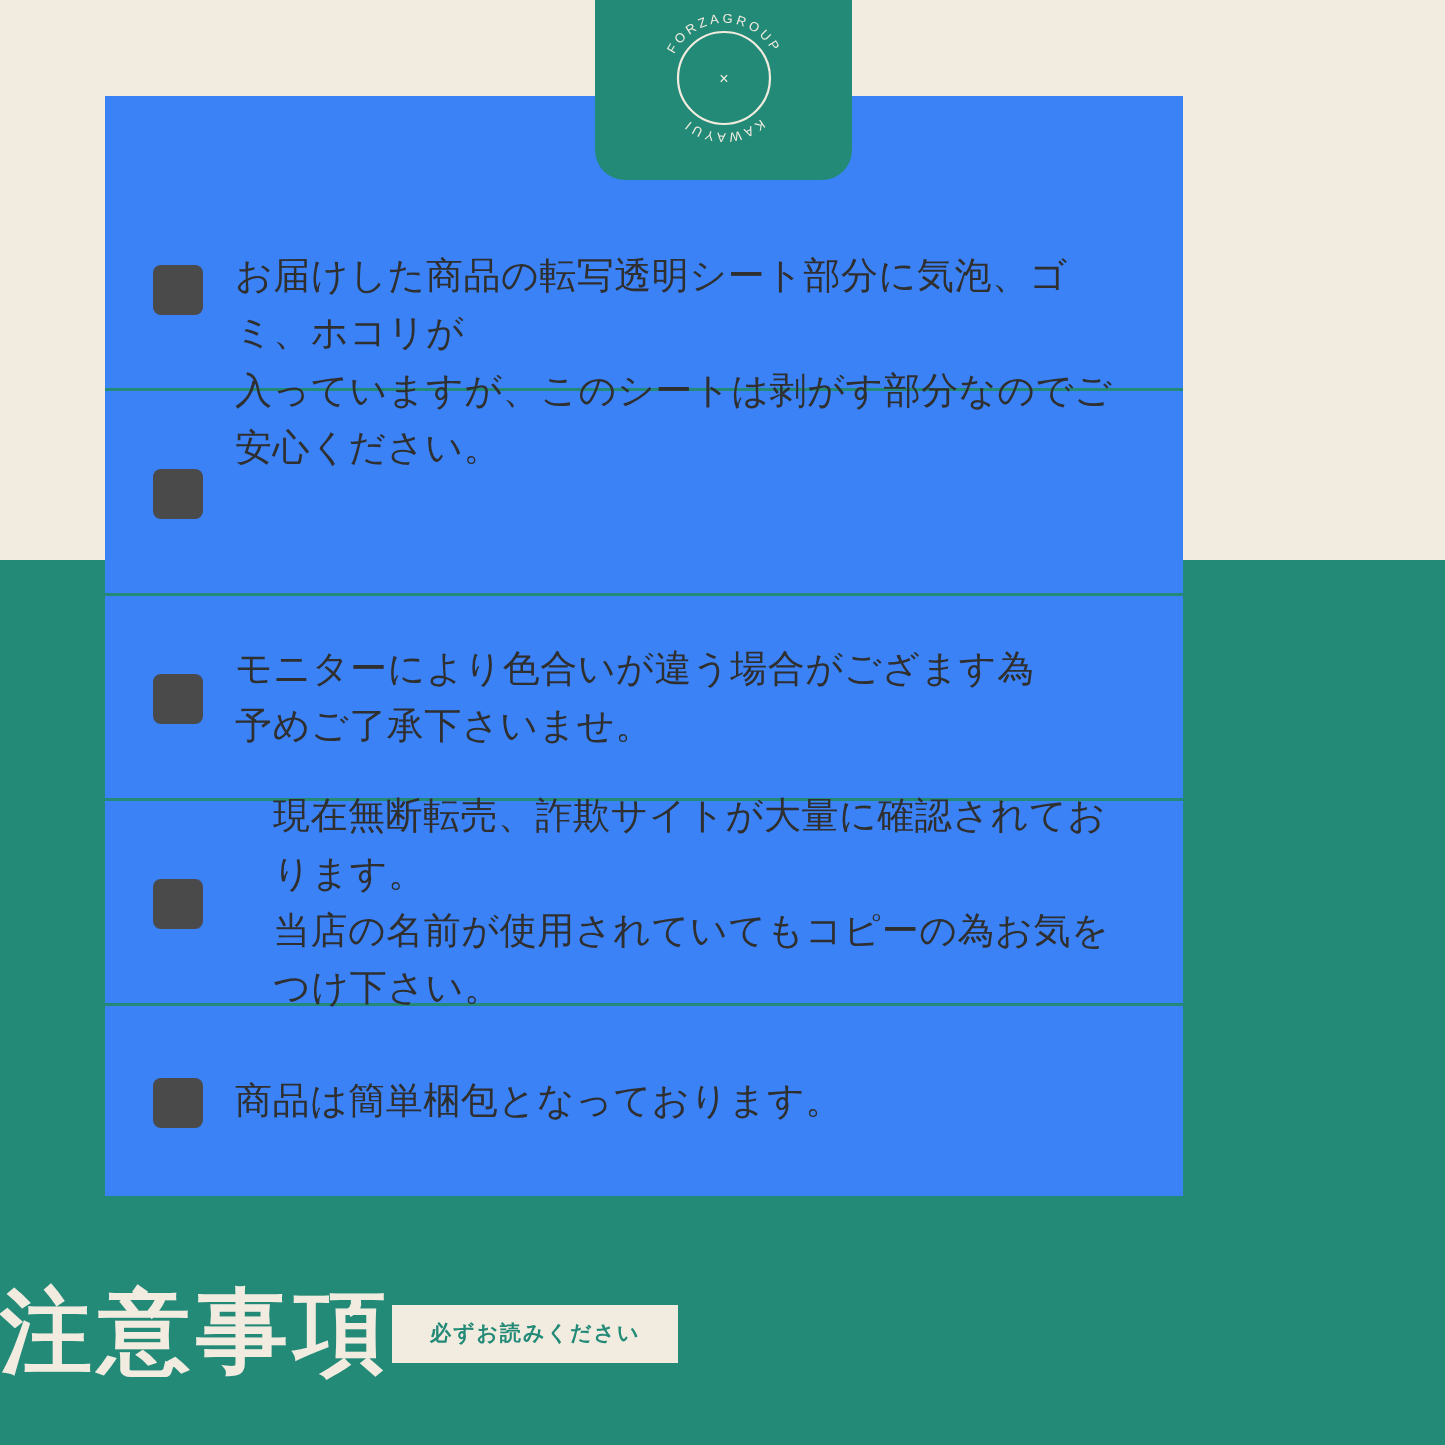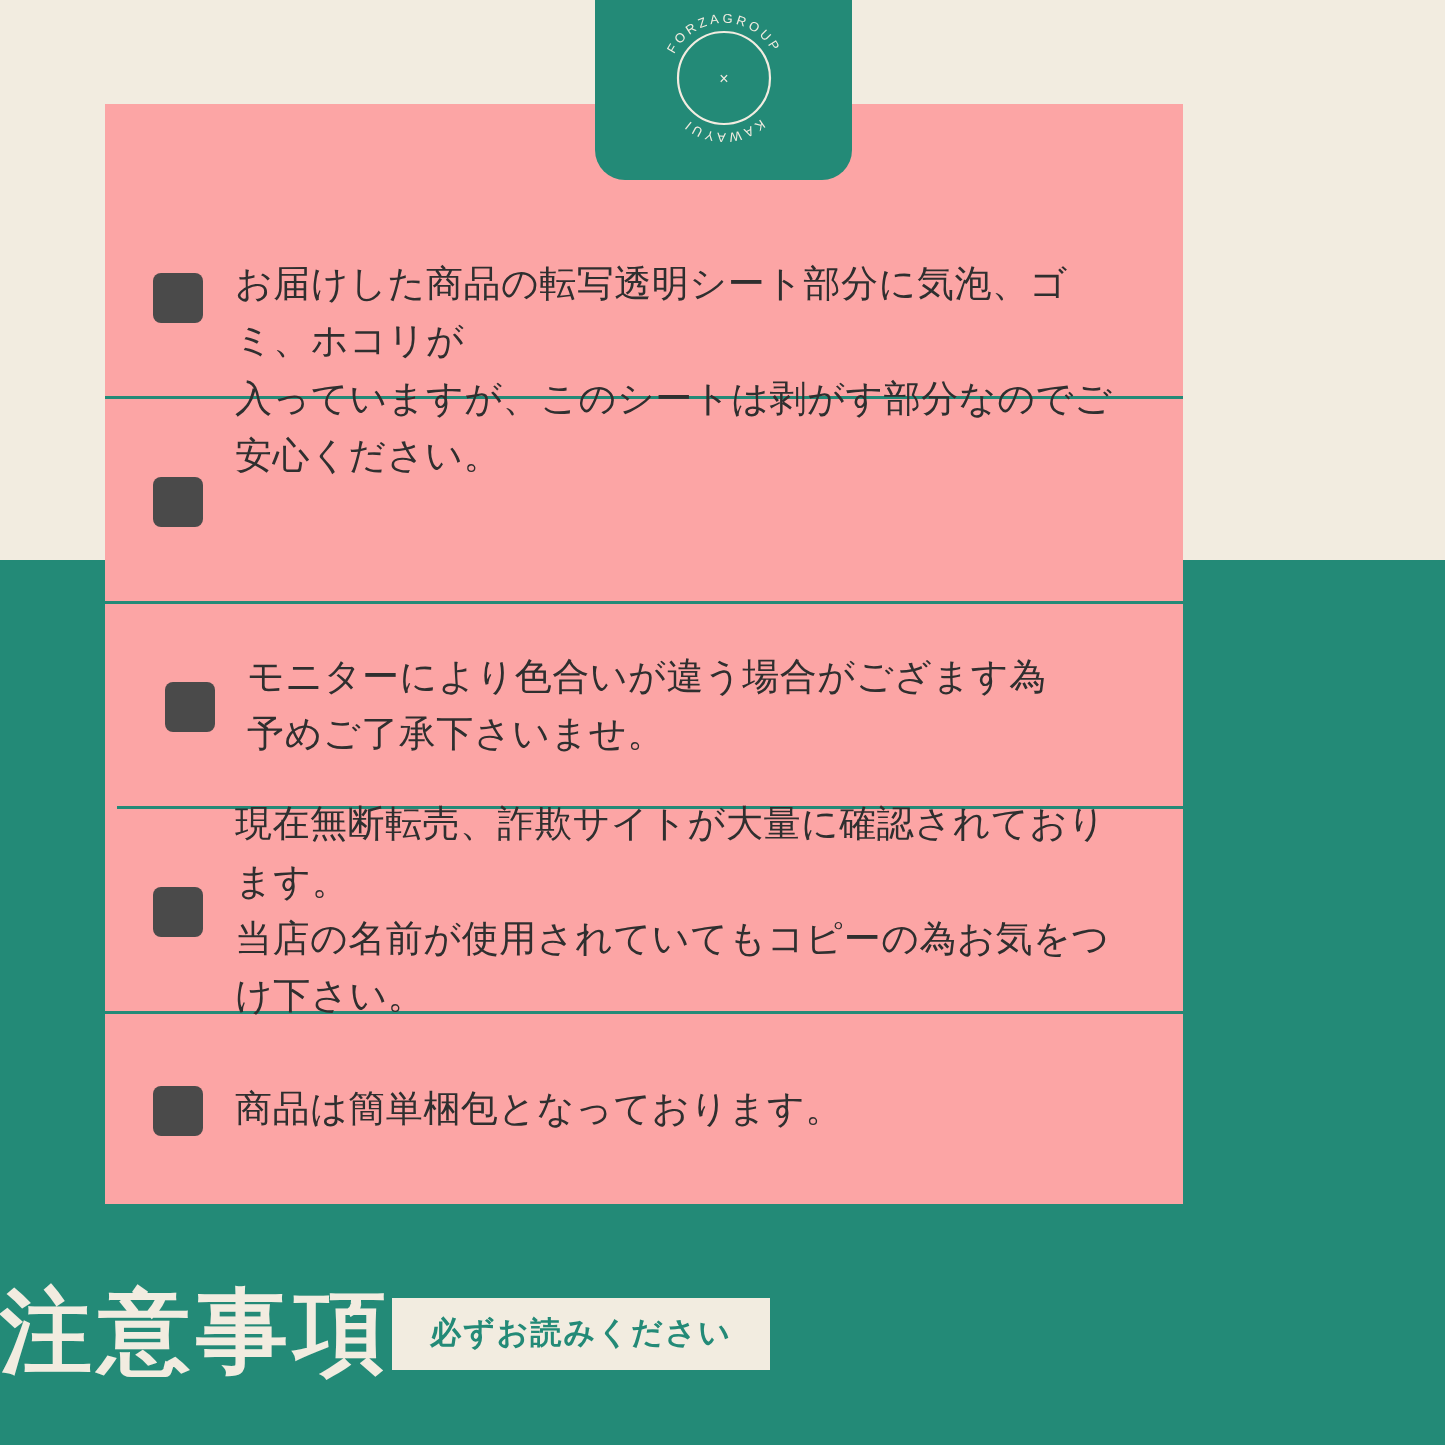--- a/index.html
+++ b/index.html
@@ -50,24 +50,24 @@
     transform: translate(-50%, -50%);
     width: 146px;
     height: 146px;
   }
   .logo-mark svg { display: block; }
 
   
   .notice-card {
     position: absolute;
     left: 105px;
-    top: 104px;
+    top: 96px;
     width: 1078px;
     height: 1100px;
-    background: #fca5a5;
+    background: #3b82f6;
     z-index: 3;
   }
 
   .notice-list {
     position: absolute;
     left: 0;
     top: 0;
     width: 100%;
     height: 100%;
     display: flex;
@@ -83,22 +83,22 @@
     padding-right: 40px;
     border-bottom: 3px solid #238a77;
   }
   .notice-row:last-child {
     border-bottom: none;
     text-align: right;
   }
 
   .row-1 { height: 295px; padding-top: 105px; align-items: flex-start; }
   .row-2 { height: 205px; }
-  .row-3 { height: 205px; margin-left: 12px; }
-  .row-4 { height: 205px; }
+  .row-3 { height: 205px; }
+  .row-4 { height: 205px; gap: 38px; }
   .row-5 { height: 190px; }
 
   .bullet {
     flex: 0 0 auto;
     width: 50px;
     height: 50px;
     background: #4a4a4a;
     border-radius: 8px;
     margin-right: 32px;
     margin-top: 4px;
@@ -132,21 +132,21 @@
     font-size: 92px;
     font-weight: 700;
     color: #f2ece0;
     letter-spacing: 6px;
     line-height: 1.1;
   }
   .sub-pill {
     margin-top: 18px;
     background: #f2ece0;
     color: #238a77;
-    font-size: 31px;
+    font-size: 21px;
     font-weight: 700;
     letter-spacing: 2px;
     padding: 14px 38px 16px 38px;
   }
 </style>
 </head>
 <body>
 
 <div class="page">
 

